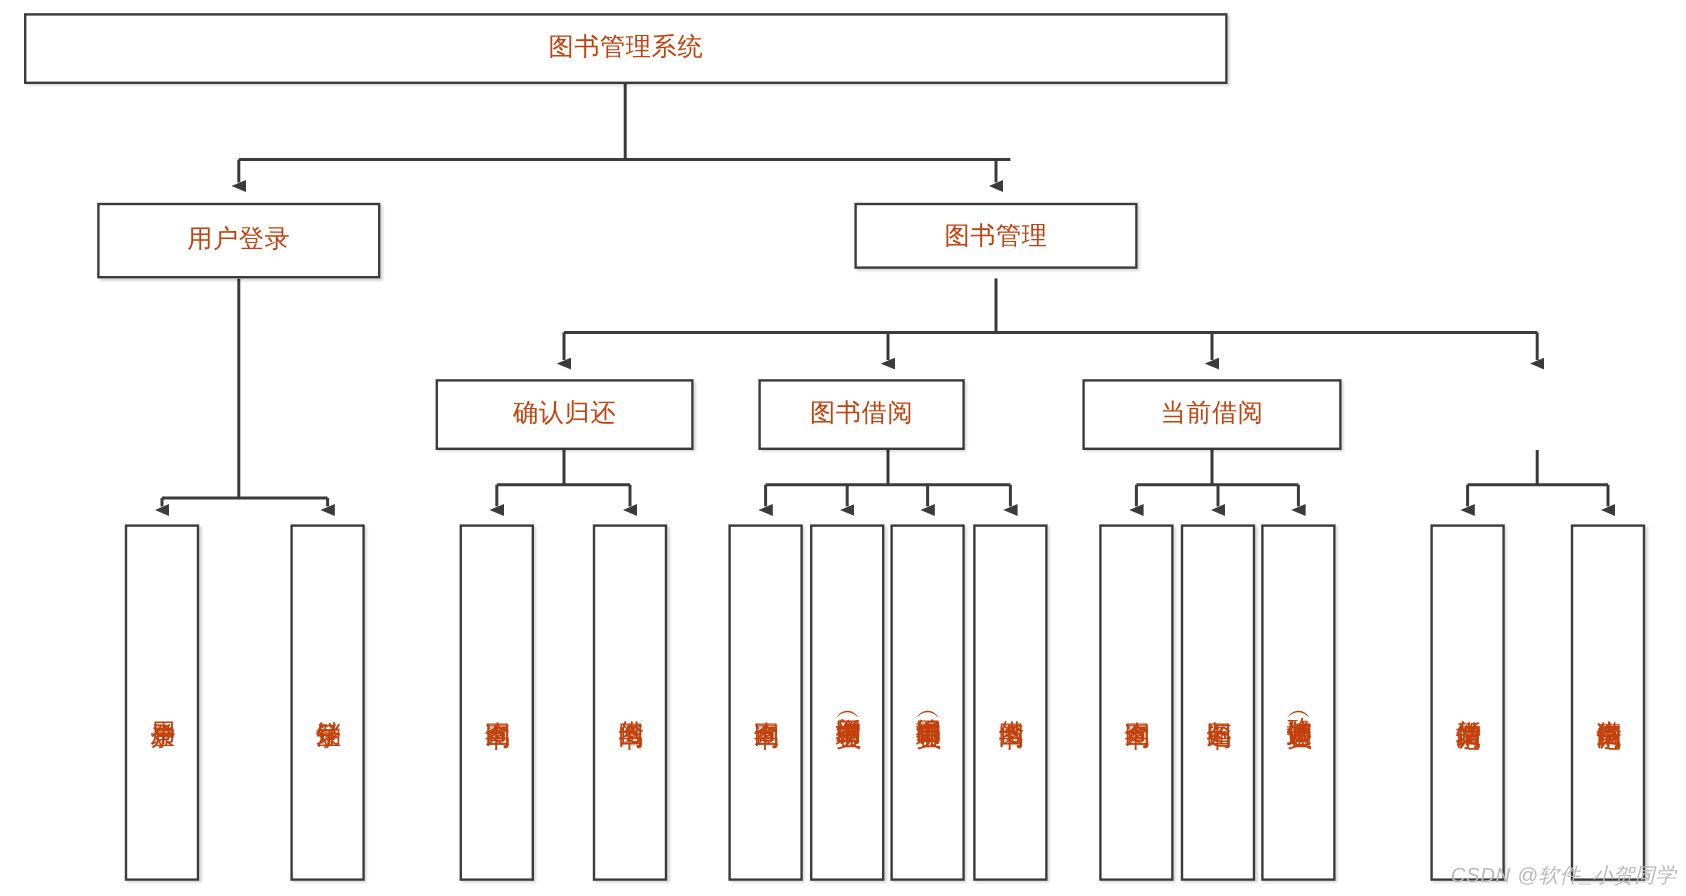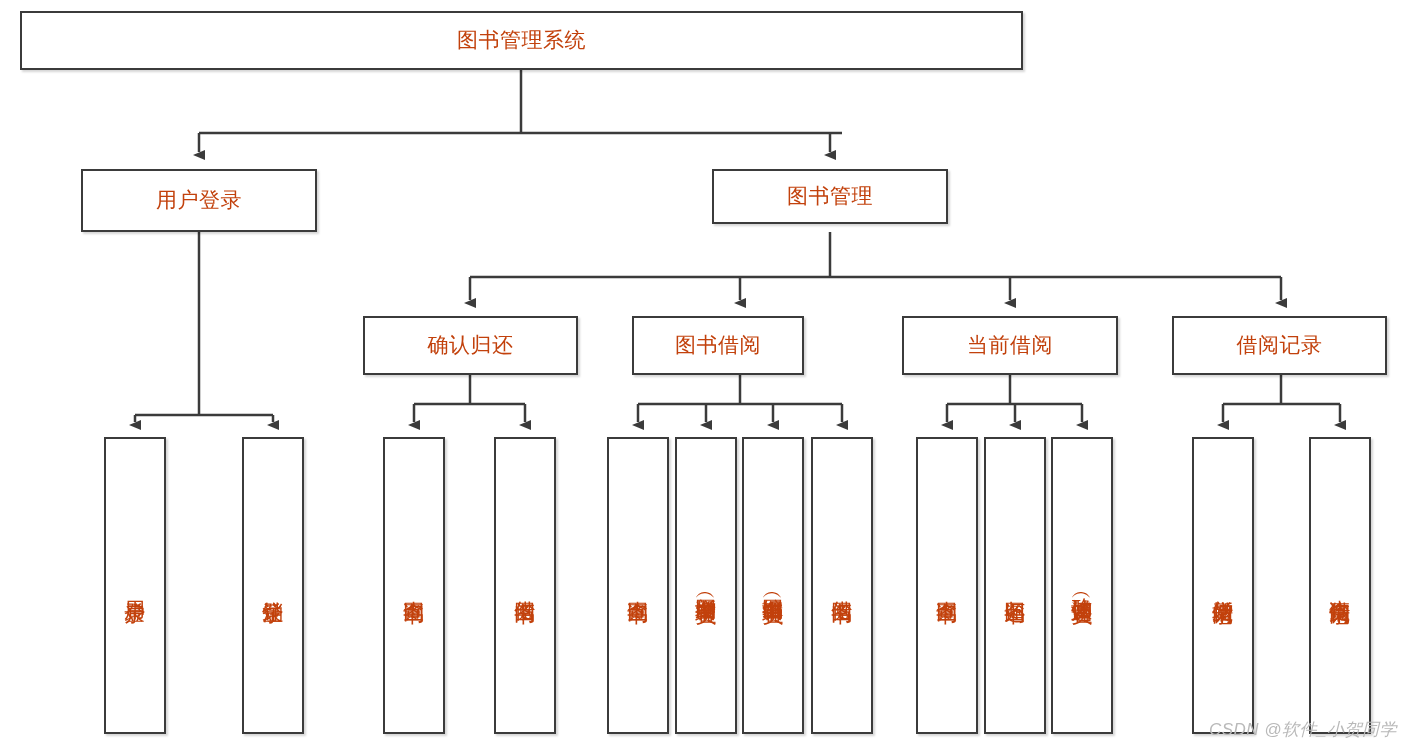--- a/index.html
+++ b/index.html
@@ -138,23 +138,20 @@
   </div>
 
   <div class="node" style="left:632px; top:316px; width:172px; height:59px;">
     <span class="label">图书借阅</span>
   </div>
 
   <div class="node" style="left:902px; top:316px; width:216px; height:59px;">
     <span class="label">当前借阅</span>
   </div>
 
-  <div class="node" style="left:1172px; top:316px; width:215px; height:59px;">
-    <span class="label">借阅记录</span>
-  </div>
 
   <div class="node leaf" style="left:104px; top:437px; width:62px; height:297px;">
     <span class="label">用户登录</span>
   </div>
 
   <div class="node leaf" style="left:242px; top:437px; width:62px; height:297px;">
     <span class="label">注销登录</span>
   </div>
 
   <div class="node leaf" style="left:383px; top:437px; width:62px; height:297px;">

